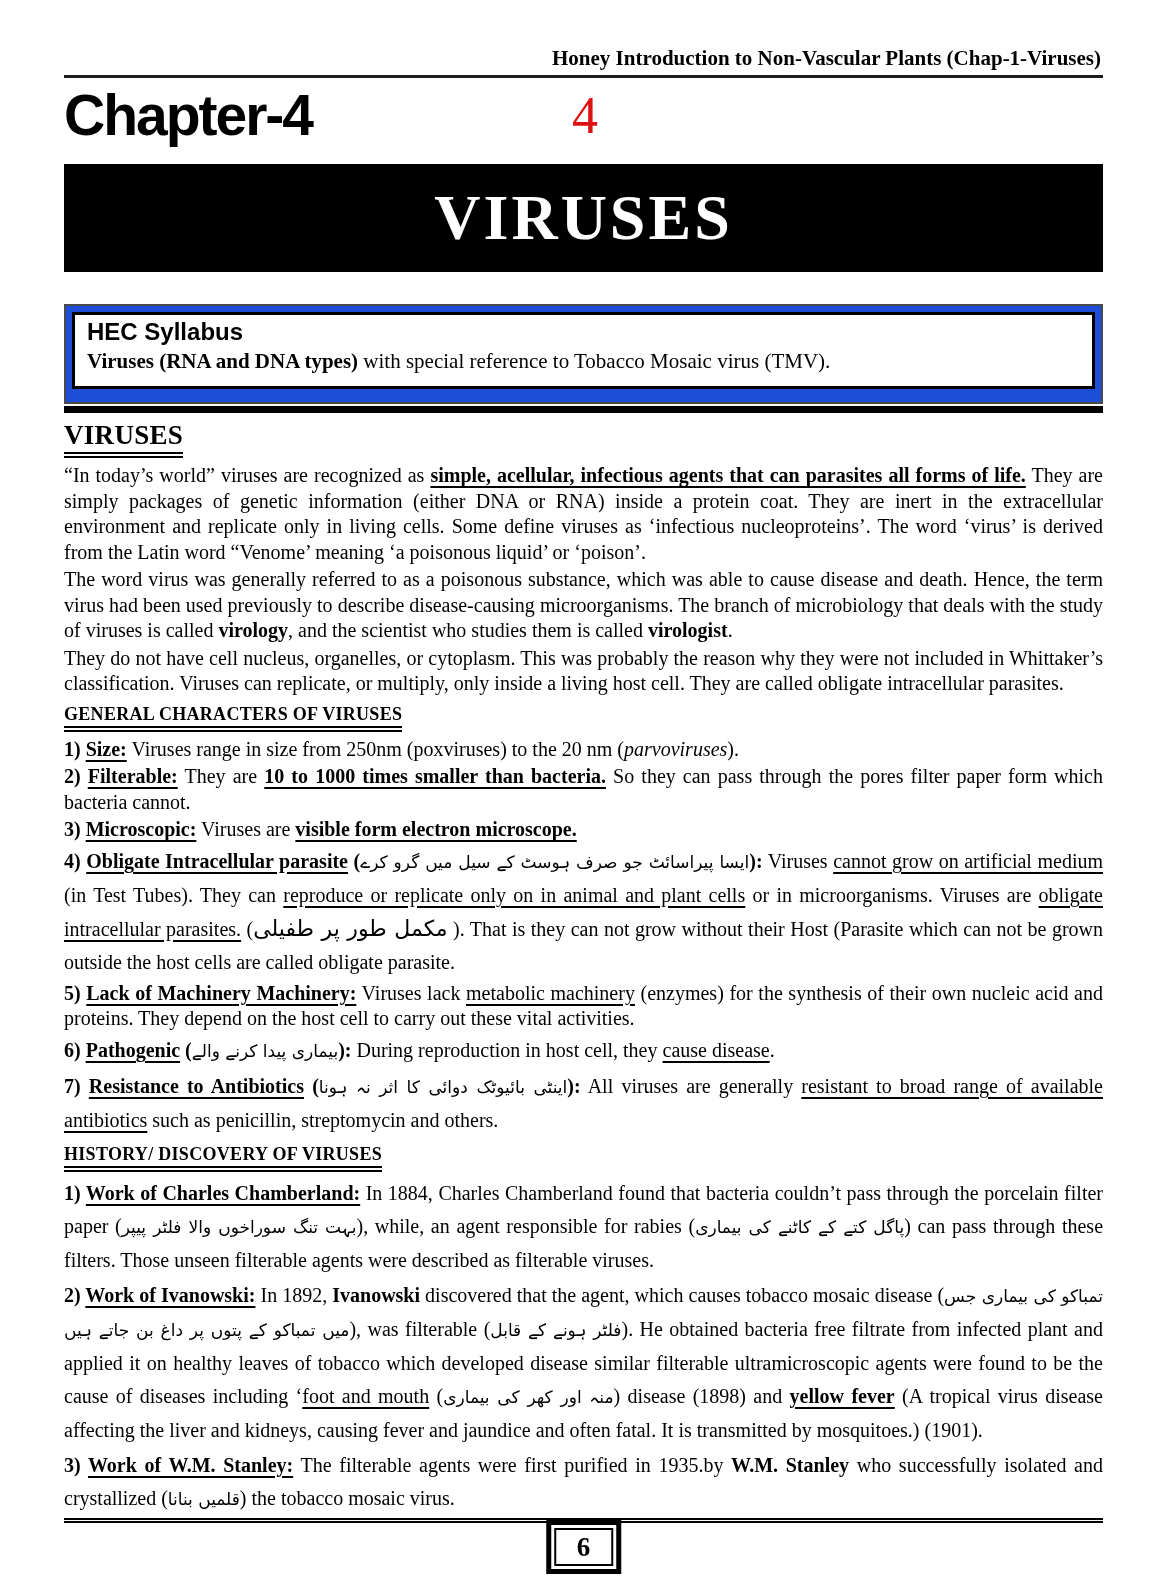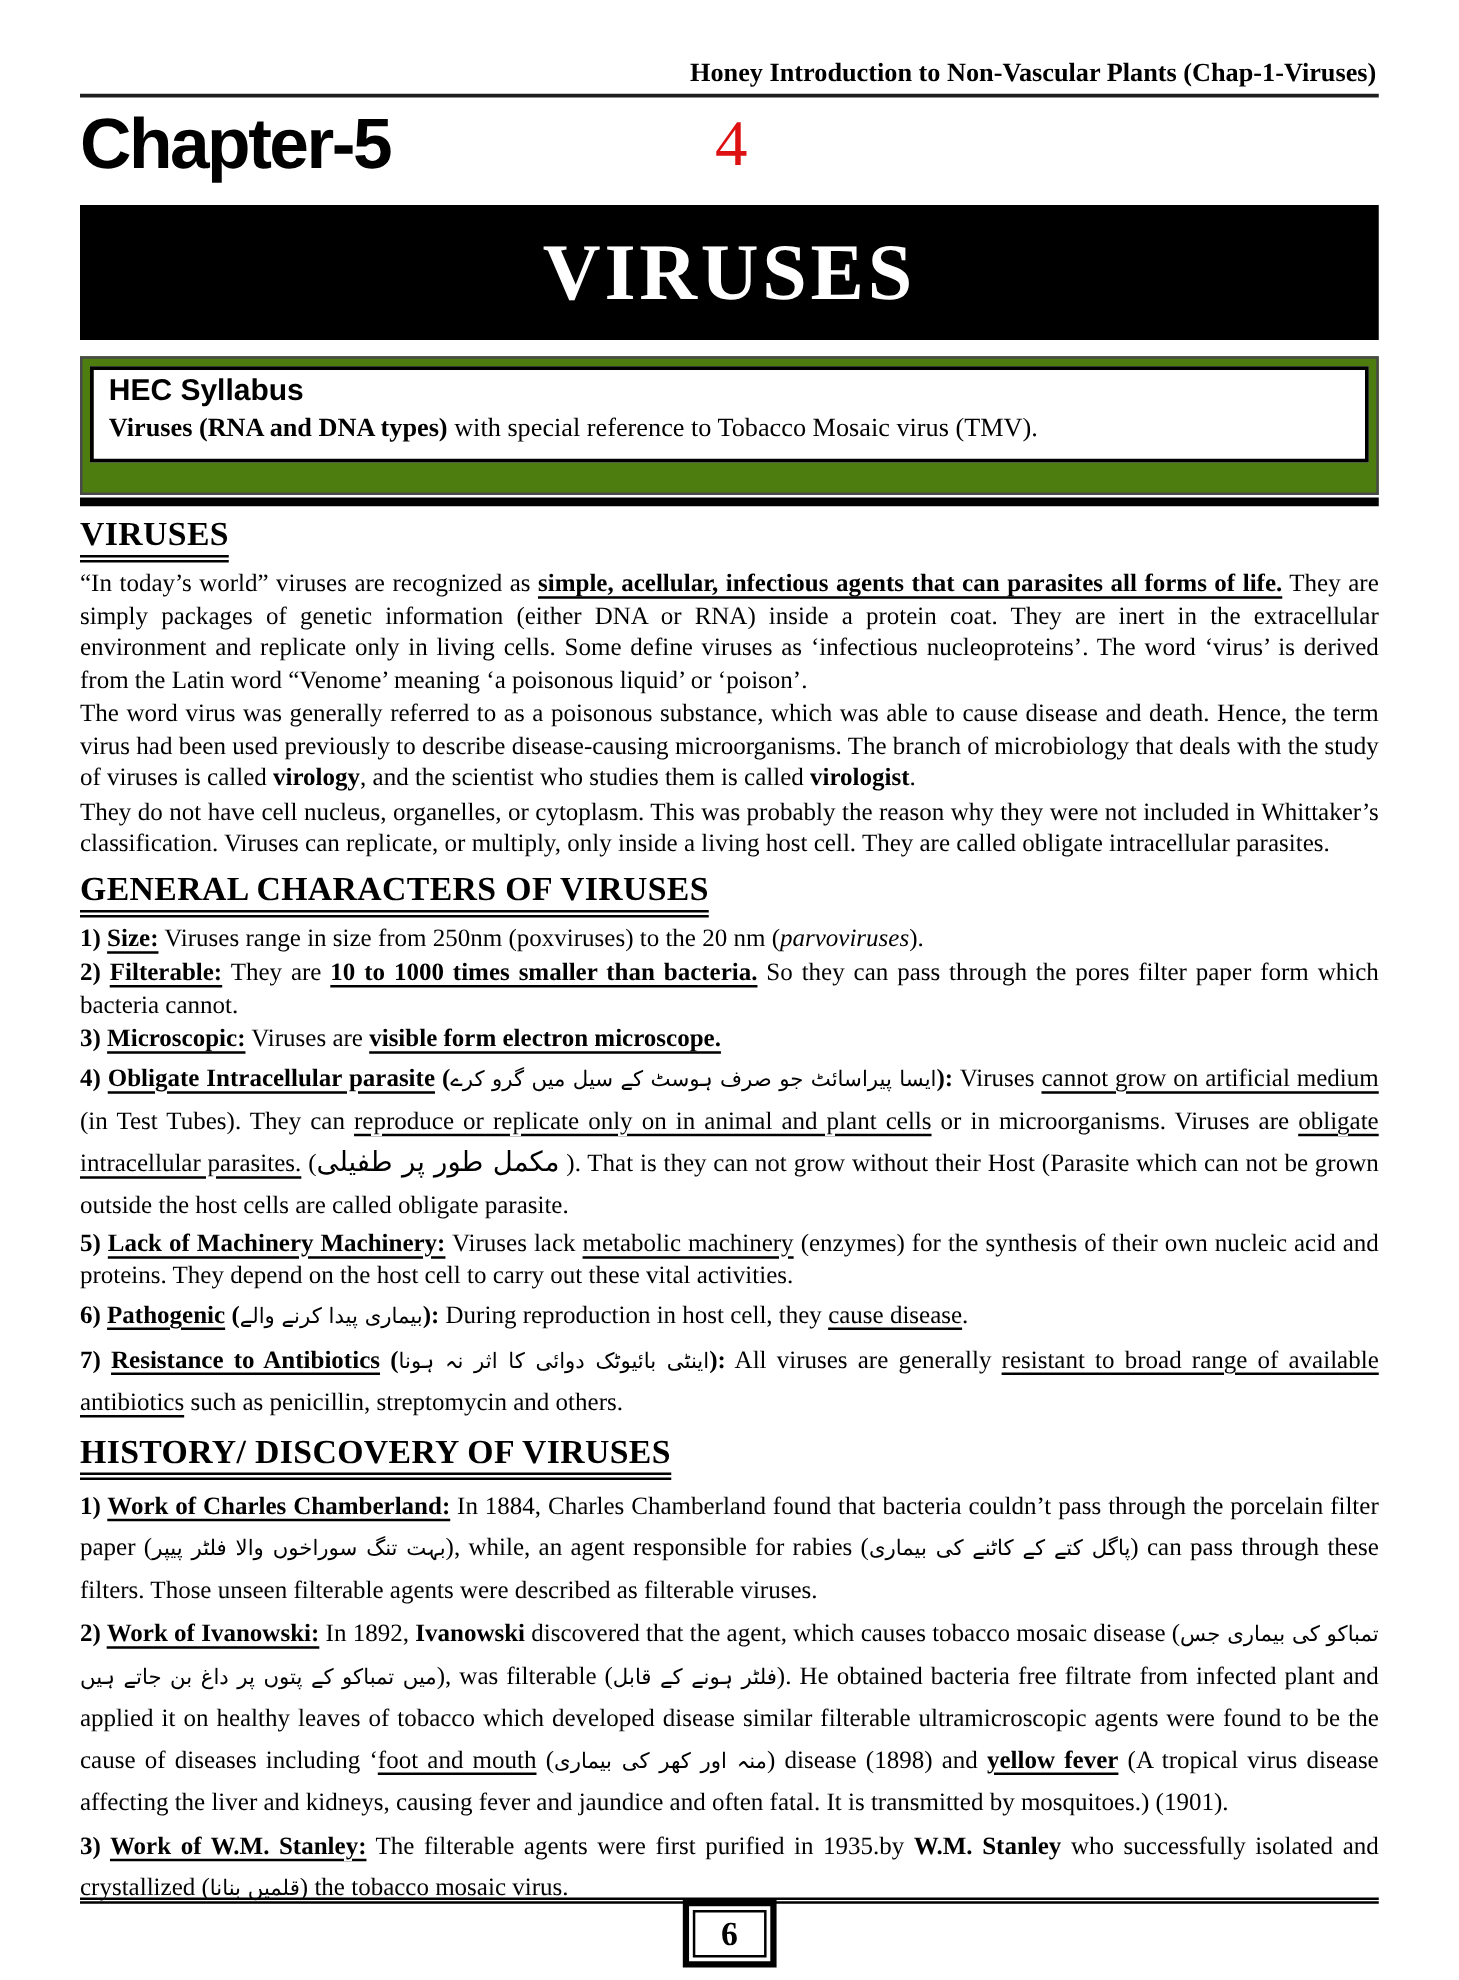--- a/index.html
+++ b/index.html
@@ -15,30 +15,30 @@
   .chapter-row{position:relative;height:64px;margin-top:8px;}
   .chapter-title{
     font-family:"Liberation Sans",sans-serif;font-weight:bold;font-size:57px;
     letter-spacing:-2px;line-height:1.05;display:inline-block;
   }
   .page-marker{position:absolute;left:508px;top:4px;font-size:52px;line-height:1;color:#dd1111;}
 
   .banner{margin-top:14px;background:#000;height:108px;display:flex;align-items:center;justify-content:center;}
   .banner-title{color:#fff;font-weight:bold;font-size:64px;letter-spacing:3px;}
 
-  .syllabus-outer{margin-top:13px;background:#4d7c0f;border:2px solid #4a4a4a;padding:6px 6px 24px 6px;}
+  .syllabus-outer{margin-top:32px;background:#1d4ed8;border:2px solid #4a4a4a;padding:6px 6px 13px 6px;}
   .syllabus-inner{background:#fff;border:3px solid #000;padding:3px 12px 12px;}
   .syllabus-title{font-family:"Liberation Sans",sans-serif;font-weight:bold;font-size:24px;}
   .syllabus-text{font-size:21px;margin-top:3px;}
 
   .main-heading{margin-top:9px;text-align:center;font-weight:bold;font-size:34px;letter-spacing:.5px;}
   .main-heading-rule{height:7px;background:#000;margin-top:2px;}
 
   .sec-heading{
-    display:table;font-size:27px;font-weight:bold;margin:7px 0 5px;
+    display:table;font-size:18px;font-weight:bold;margin:7px 0 5px;
     border-bottom:6px double #000;padding-bottom:1px;letter-spacing:.3px;
   }
   .h-lg{font-size:27px;}
 
   .para{margin:0 0 2px;font-size:20px;line-height:25.5px;text-align:justify;}
   .para.tall{line-height:33px;}
 
   .b{font-weight:bold;}
   .i{font-style:italic;}
   .u{text-decoration:underline;text-decoration-thickness:2px;text-underline-offset:4px;}
@@ -55,21 +55,21 @@
 </head>
 <body>
 
 <div class="page">
 
   <div class="top-header">
     <div class="top-header-text">Honey Introduction to Non-Vascular Plants (Chap-1-Viruses)</div>
   </div>
 
   <div class="chapter-row">
-    <span class="chapter-title">Chapter-5</span>
+    <span class="chapter-title">Chapter-4</span>
     <span class="page-marker">4</span>
   </div>
 
   <div class="banner">
     <span class="banner-title">VIRUSES</span>
   </div>
 
   <div class="syllabus-outer">
     <div class="syllabus-inner">
       <div class="syllabus-title">HEC Syllabus</div>

